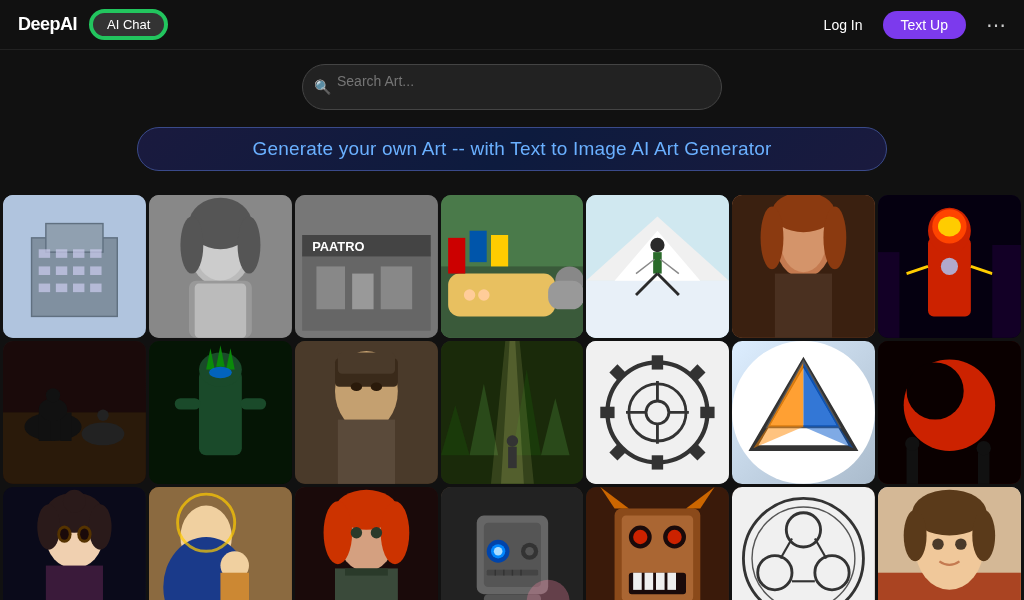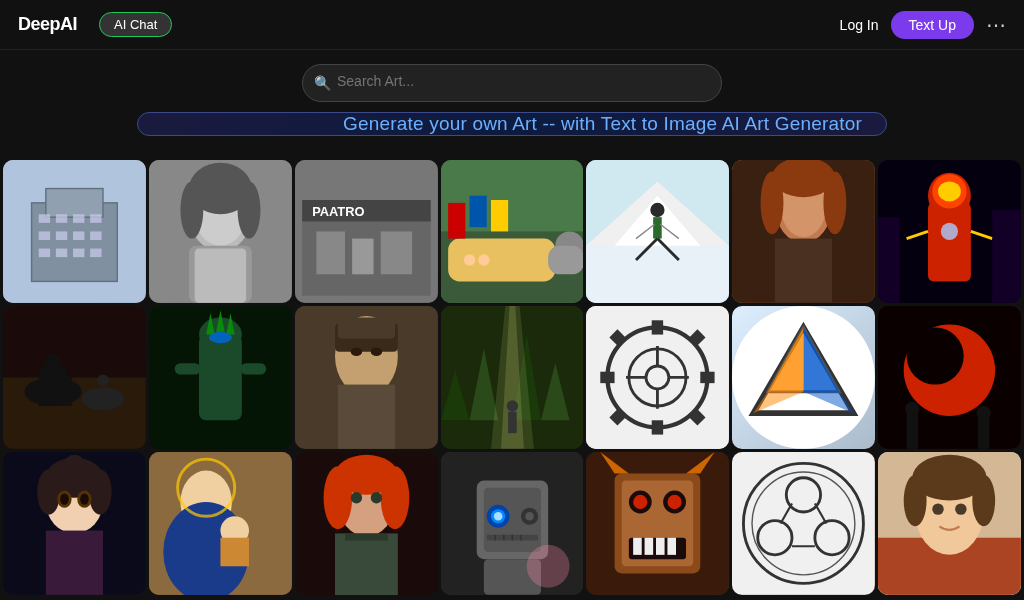--- a/index.html
+++ b/index.html
@@ -15,37 +15,37 @@
     
     #navbar {
       display: flex;
       align-items: center;
       justify-content: space-between;
       padding: 10px 18px;
       background: #111;
       border-bottom: 1px solid #222;
       height: 50px;
     }
-    #nav-left { display: flex; align-items: center; gap: 22px; }
+    #nav-left { display: flex; align-items: center; gap: 12px; }
     #brand {
       font-weight: 700;
       font-size: 18px;
       color: #fff;
       letter-spacing: -0.5px;
     }
     #ai-chat-btn {
       background: #333;
-      border: 1px solid #22c55e;
+      border: 4px solid #22c55e;
       color: #fff;
       border-radius: 20px;
       padding: 4px 14px;
       font-size: 13px;
       cursor: pointer;
     }
-    #nav-right { display: flex; align-items: center; gap: 12px; }
+    #nav-right { display: flex; align-items: center; gap: 20px; }
     #login-btn {
       background: transparent;
       border: none;
       color: #fff;
       font-size: 14px;
       cursor: pointer;
     }
     #signup-btn {
       background: #7c3aed;
       border: none;
@@ -81,35 +81,35 @@
       top: 50%;
       transform: translateY(-50%);
       color: #888;
       font-size: 14px;
     }
     #search-input {
       width: 100%;
       background: #222;
       border: 1px solid #444;
       border-radius: 24px;
-      padding: 8px 16px 12px 34px;
+      padding: 8px 16px 20px 34px;
       color: #a3a3a3;
       font-size: 14px;
       outline: none;
     }
 
     
     #headline-banner {
-      margin: 0 auto 14px;
+      margin: 7px auto 14px;
       width: 750px;
       background: linear-gradient(135deg, #1a1a3e 0%, #0d1b3e 50%, #1a1a3e 100%);
       border: 1.5px solid #3a4a8a;
       border-radius: 30px;
-      text-align: right;
-      padding: 0 24px;
+      text-align: center;
+      padding: 10px 24px;
     }
     #headline-text {
       color: #6ab0ff;
       font-size: 19px;
       font-weight: 500;
       letter-spacing: 0.01em;
     }
 
     
     #image-grid {

